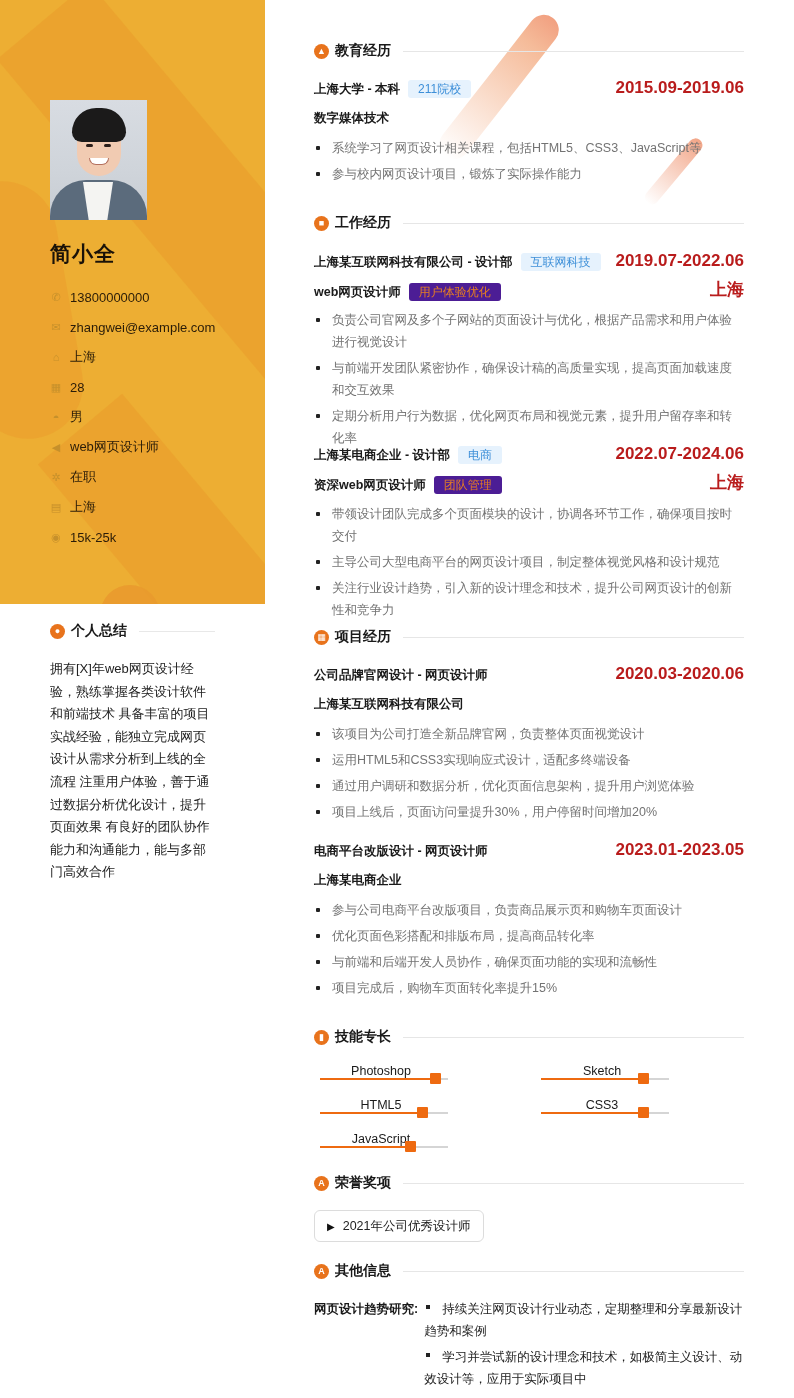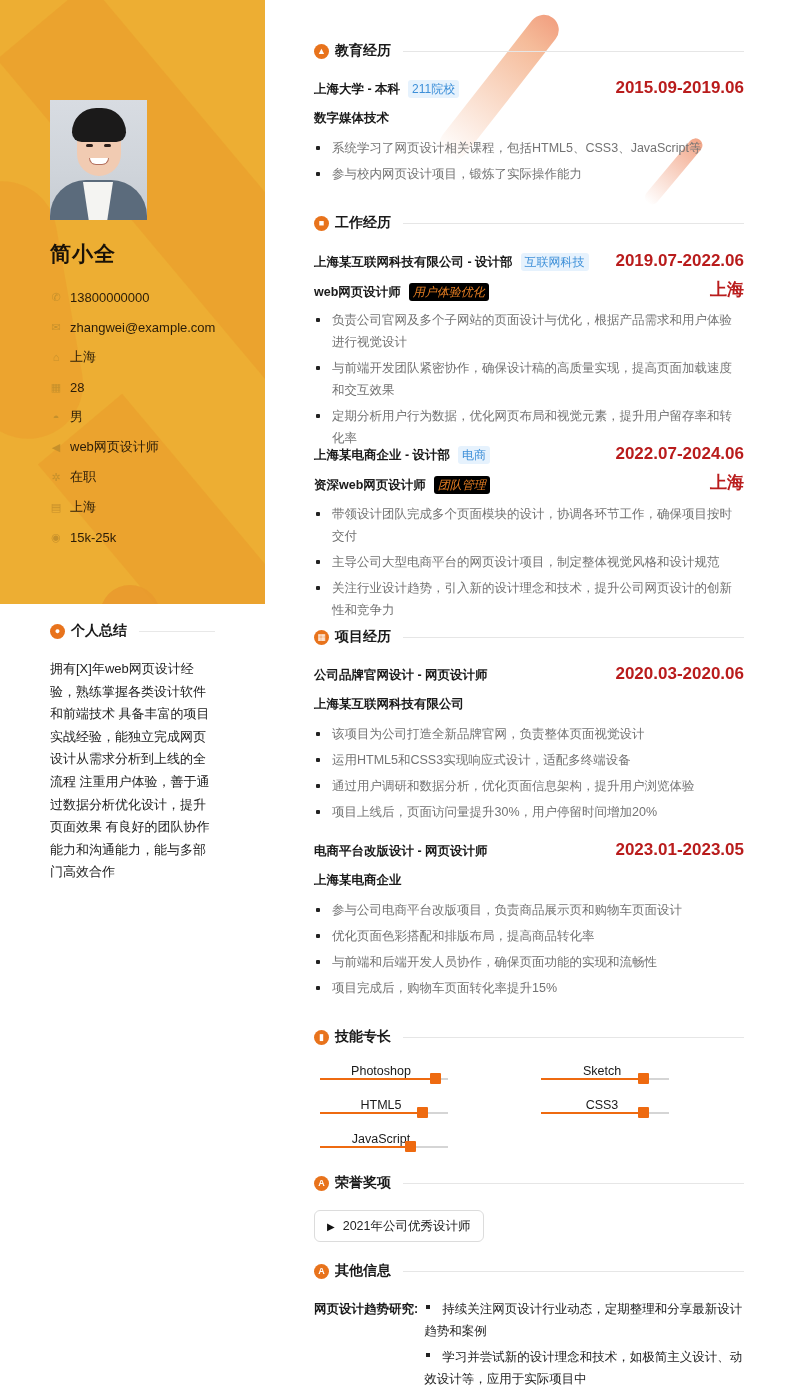--- a/index.html
+++ b/index.html
@@ -44,23 +44,23 @@
   .deco2 { position: absolute; left: 693px; top: 140px; width: 14px; height: 82px; border-radius: 7px; transform: rotate(40deg); transform-origin: top center; background: linear-gradient(0deg, rgba(244,170,120,0) 0%, rgba(240,150,115,0.85) 100%); }
 
   .sec-head { position: absolute; left: 314px; width: 430px; display: flex; align-items: center; height: 20px; }
   .sec-icon { width: 15px; height: 15px; border-radius: 50%; background: #E8731C; display: inline-flex; align-items: center; justify-content: center; color: #fff; font-size: 9px; font-weight: bold; margin-right: 6px; flex-shrink: 0; }
   .sec-title { font-size: 14px; font-weight: bold; color: #1a1a1a; }
   .sec-line { flex: 1; height: 1px; background: #e6e6e6; margin-left: 12px; }
 
   .row { position: absolute; left: 314px; width: 430px; display: flex; align-items: flex-end; justify-content: space-between; height: 20px; font-size: 12.5px; }
   .row .l { display: flex; align-items: center; font-weight: bold; color: #1a1a1a; }
   .row .r { font-weight: bold; color: #b91c1c; font-size: 17px; }
-  .tag { display: inline-block; padding: 1px 4px; margin-left: 8px; font-size: 12px; font-weight: normal; border-radius: 3px; line-height: 16px; }
+  .tag { display: inline-block; padding: 1px 10px; margin-left: 8px; font-size: 12px; font-weight: normal; border-radius: 3px; line-height: 16px; }
   .tag.blue { background: #E6F2FD; color: #3D8FD8; }
-  .tag.orange { background: #000000; color: #E67E22; font-style: italic; }
+  .tag.orange { background: #4c1d95; color: #E67E22; }
 
   .sub { position: absolute; left: 314px; font-size: 12.5px; font-weight: bold; color: #1a1a1a; }
 
   .bullets { position: absolute; left: 314px; width: 430px; list-style: none; font-size: 12.5px; color: #737373; }
   .bullets li { position: relative; padding-left: 18px; line-height: 22px; margin-bottom: 4px; }
   .bullets li::before { content: ""; position: absolute; left: 2px; top: 9px; width: 4px; height: 4px; background: #222; border-radius: 1px; }
   .skill { position: absolute; display: flex; align-items: center; height: 20px; font-size: 12.5px; color: #1a1a1a; flex-direction: column; }
   .track { position: relative; height: 2px; background: #d5d5d5; margin-left: 6px; }
   .fill { position: absolute; left: 0; top: 0; height: 2px; background: #EE6A10; }
   .knob { position: absolute; top: -5px; width: 11px; height: 11px; background: #EE6A10; border-radius: 1px; }

